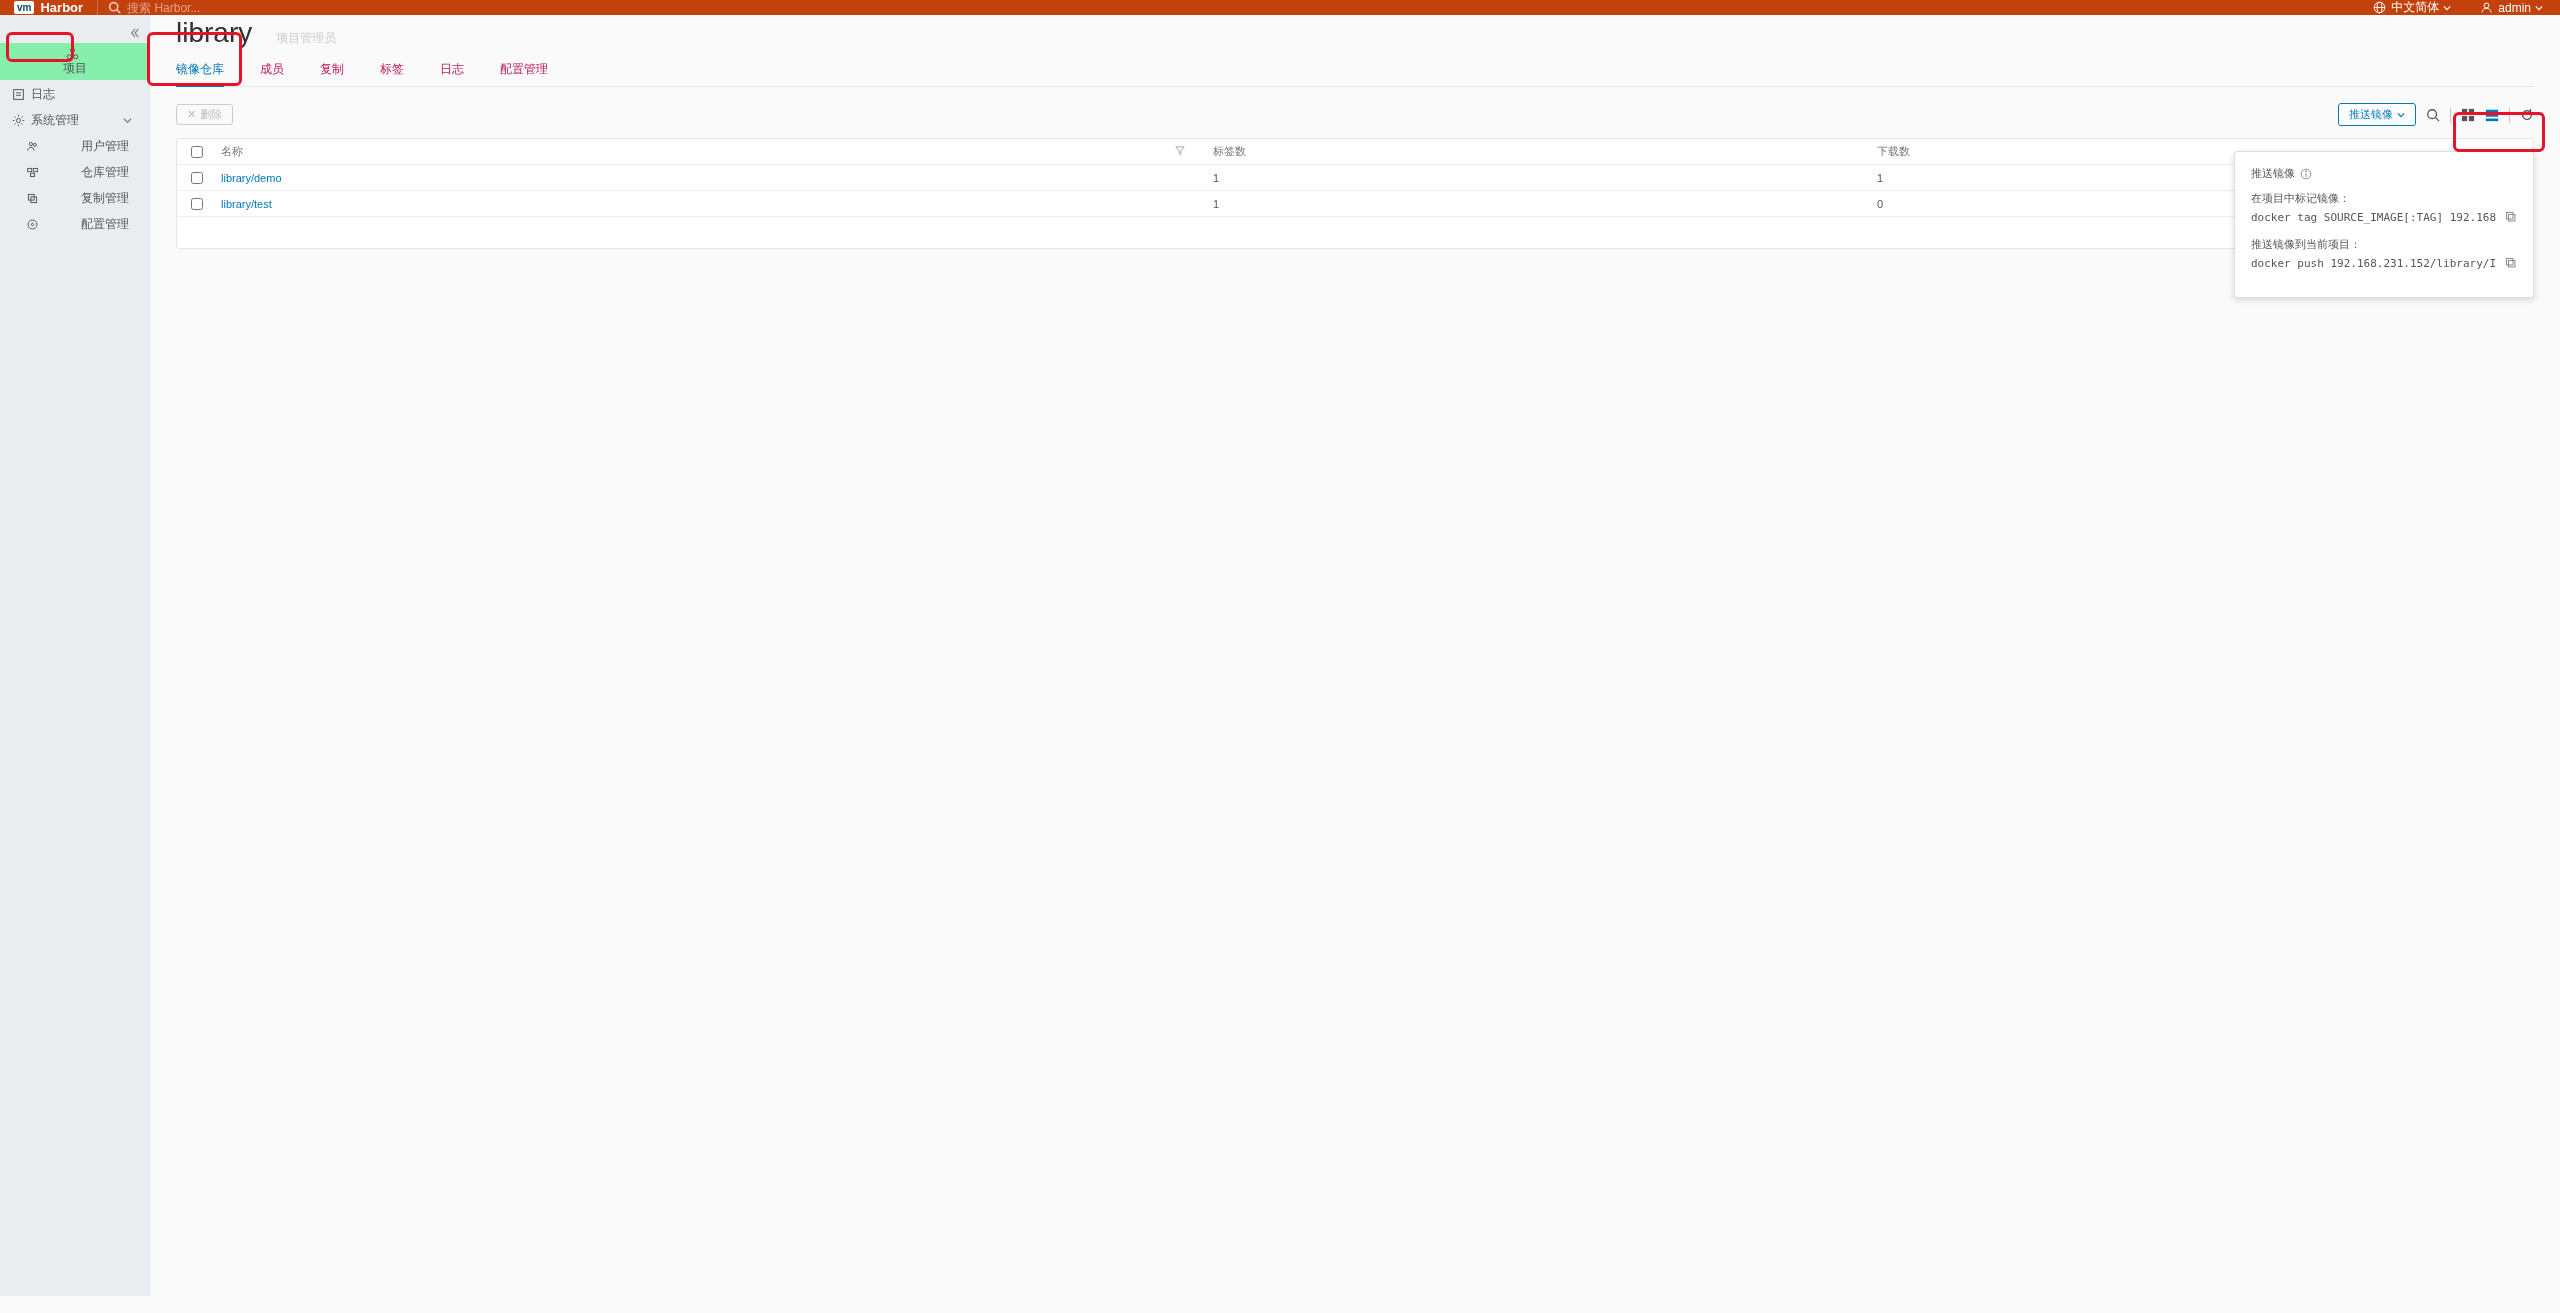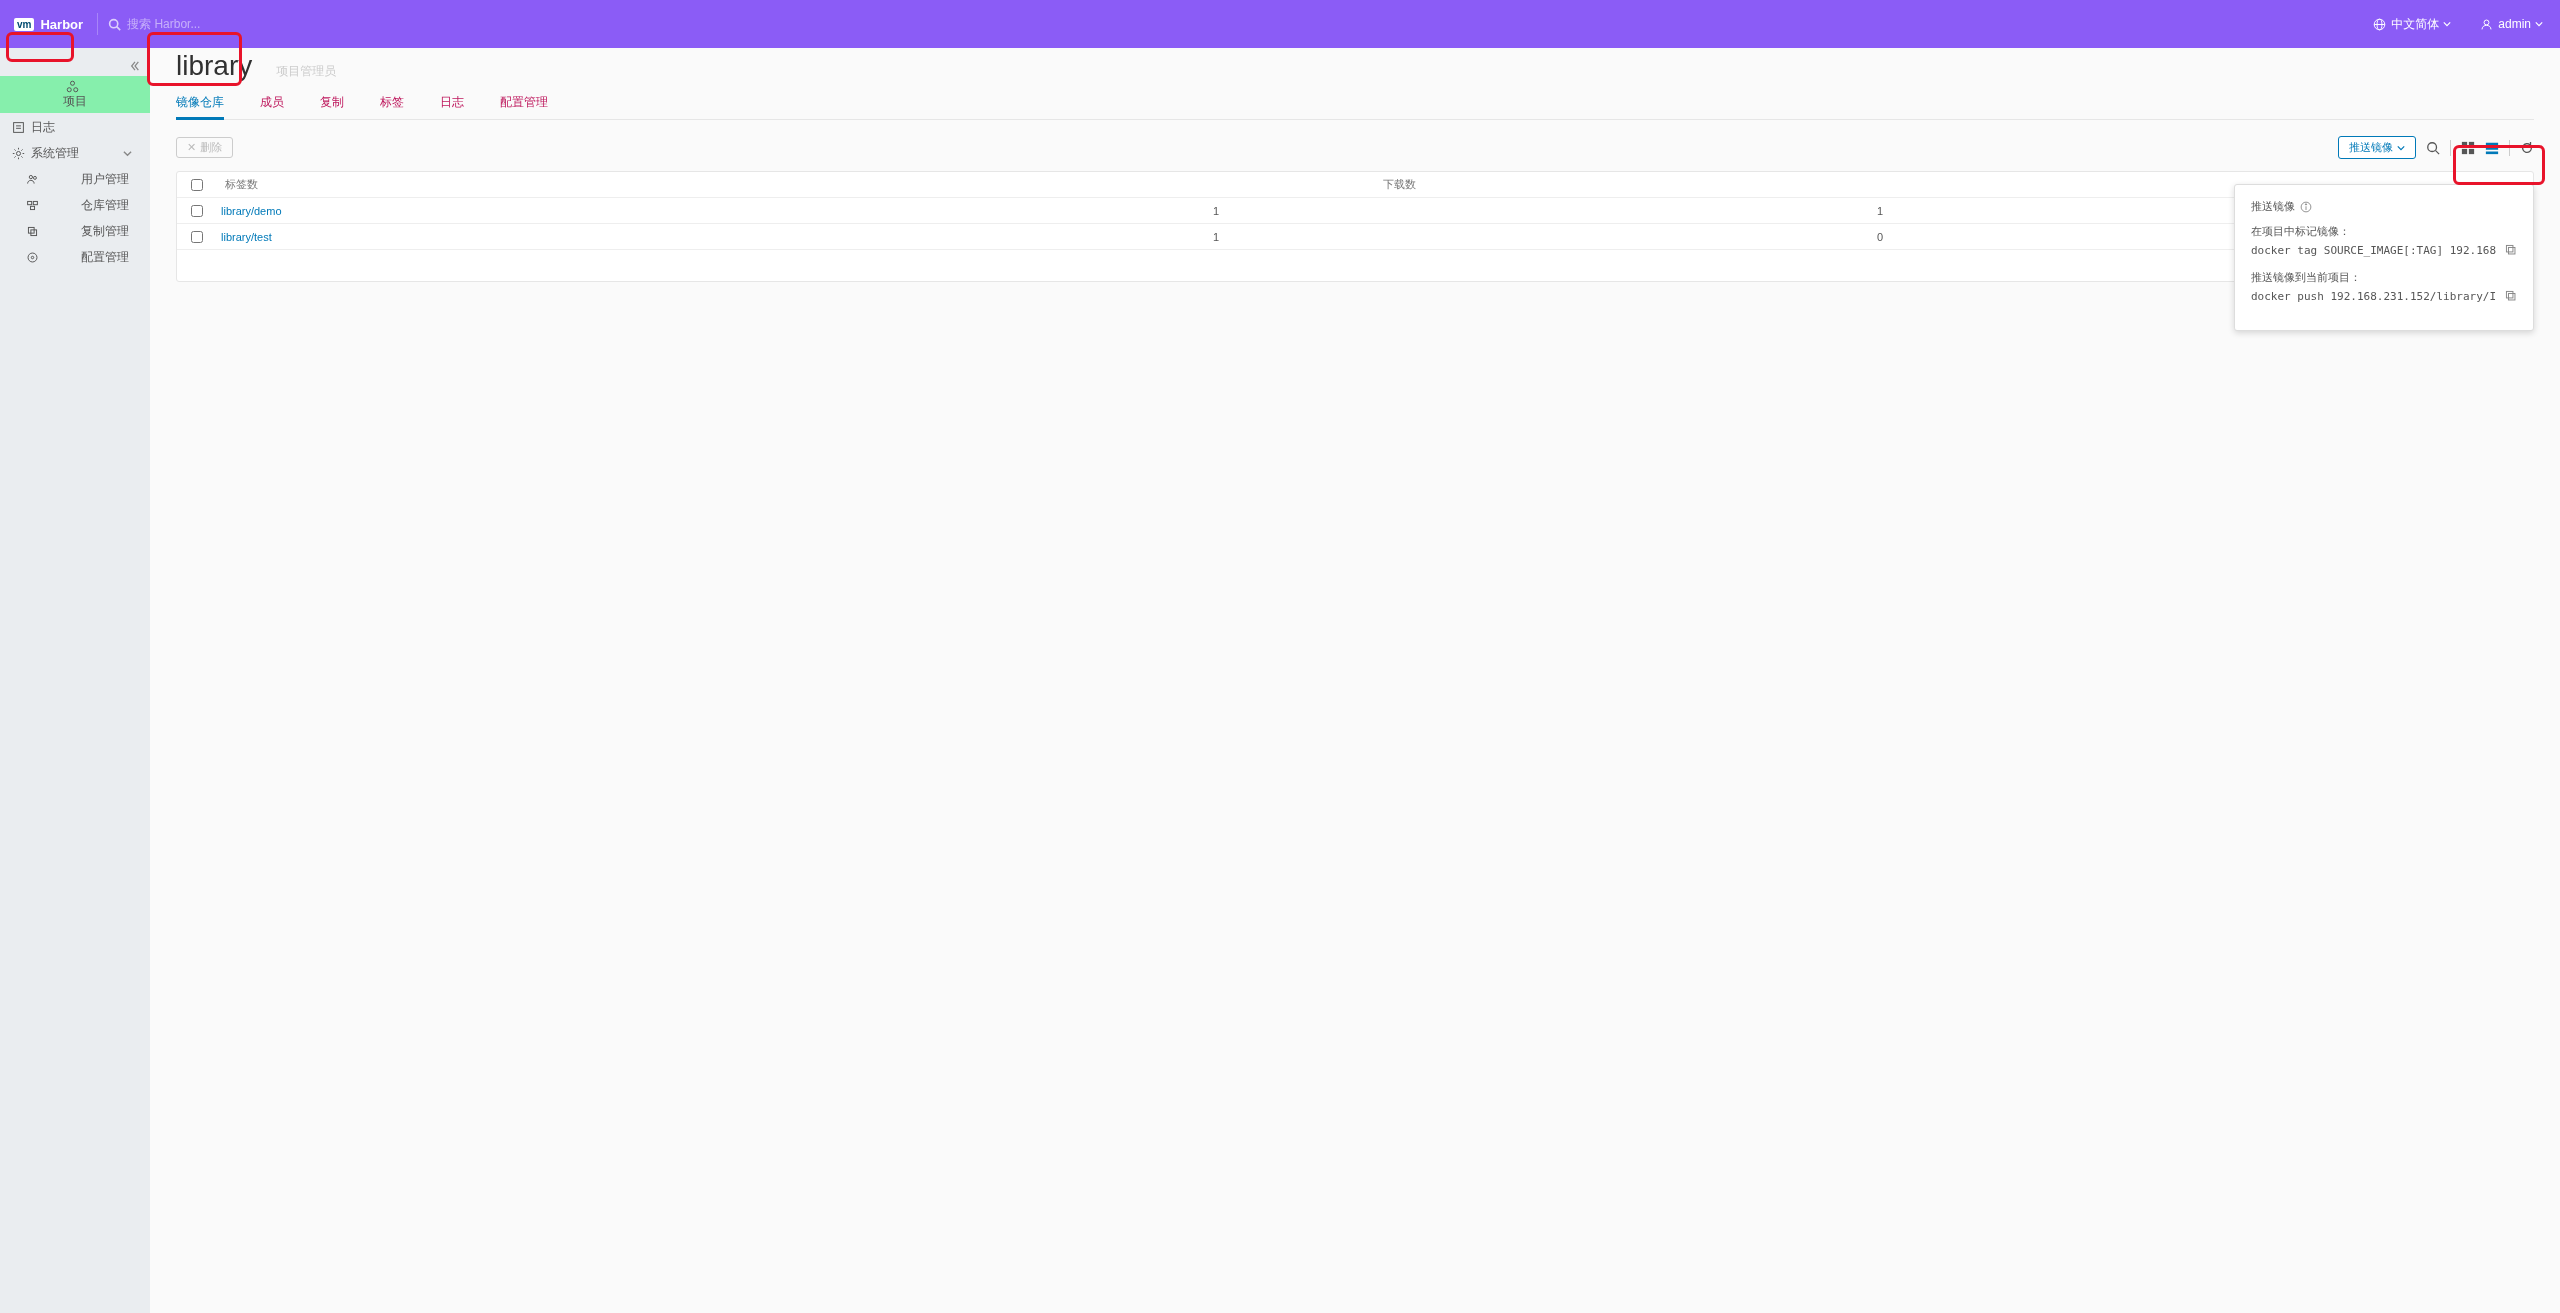--- a/index.html
+++ b/index.html
@@ -1,20 +1,20 @@
 <!DOCTYPE html>
 <html><head>
 <meta charset="utf-8">
 <style>
 * { box-sizing: border-box; margin: 0; padding: 0; }
 body { font-family: "Segoe UI", Arial, sans-serif; font-size: 12px; color: #565656; background: #fafafa; }
 a { text-decoration: none; }
 
 
-.header { display: flex; align-items: center; background: #8b5cf6; color: #fff; height: 48px; }
+.header { display: flex; align-items: center; background: #c2410c; color: #fff; height: 15px; }
 .header-left { display: flex; align-items: center; height: 100%; }
 .logo-box { display: flex; align-items: center; padding: 0 14px; font-weight: bold; }
 .logo-box .vm { background: #fff; color: #004a70; font-size: 10px; font-weight: bold; padding: 1px 3px; border-radius: 2px; margin-right: 6px; }
 .logo-box .product { font-size: 13px; }
 .divider-v { width: 1px; height: 22px; background: rgba(255,255,255,0.25); }
 .search-box { display: flex; align-items: center; padding: 0 10px; color: rgba(255,255,255,0.7); }
 .search-box svg { margin-right: 6px; }
 .search-box input { background: transparent; border: none; color: #fff; font-size: 12px; width: 200px; outline: none; }
 .search-box input::placeholder { color: rgba(255,255,255,0.5); }
 .header-right { margin-left: auto; display: flex; }
@@ -254,20 +254,28 @@
             </svg>
         </div>
       </div>
     </div>
 
     <div class="table-wrap">
       <div class="table-head">
         <div class="col-check">
           <input type="checkbox" style="">
         </div>
+        <div class="col-name">
+          <span>名称</span>
+          <span class="filter-icon">
+            <svg width="10" height="10" viewBox="0 0 12 12" fill="none" stroke="#aaa" stroke-width="1.2">
+                <polygon points="1,1 11,1 7,6 7,11 5,9 5,6"></polygon>
+              </svg>
+          </span>
+        </div>
         <div class="col-tags">标签数</div>
         <div class="col-down">下载数</div>
       </div>
 
       <div class="table-row">
         <div class="col-check">
             <input type="checkbox" style="">
           </div>
         <div class="col-name">
             <a href="#">library/demo</a>

